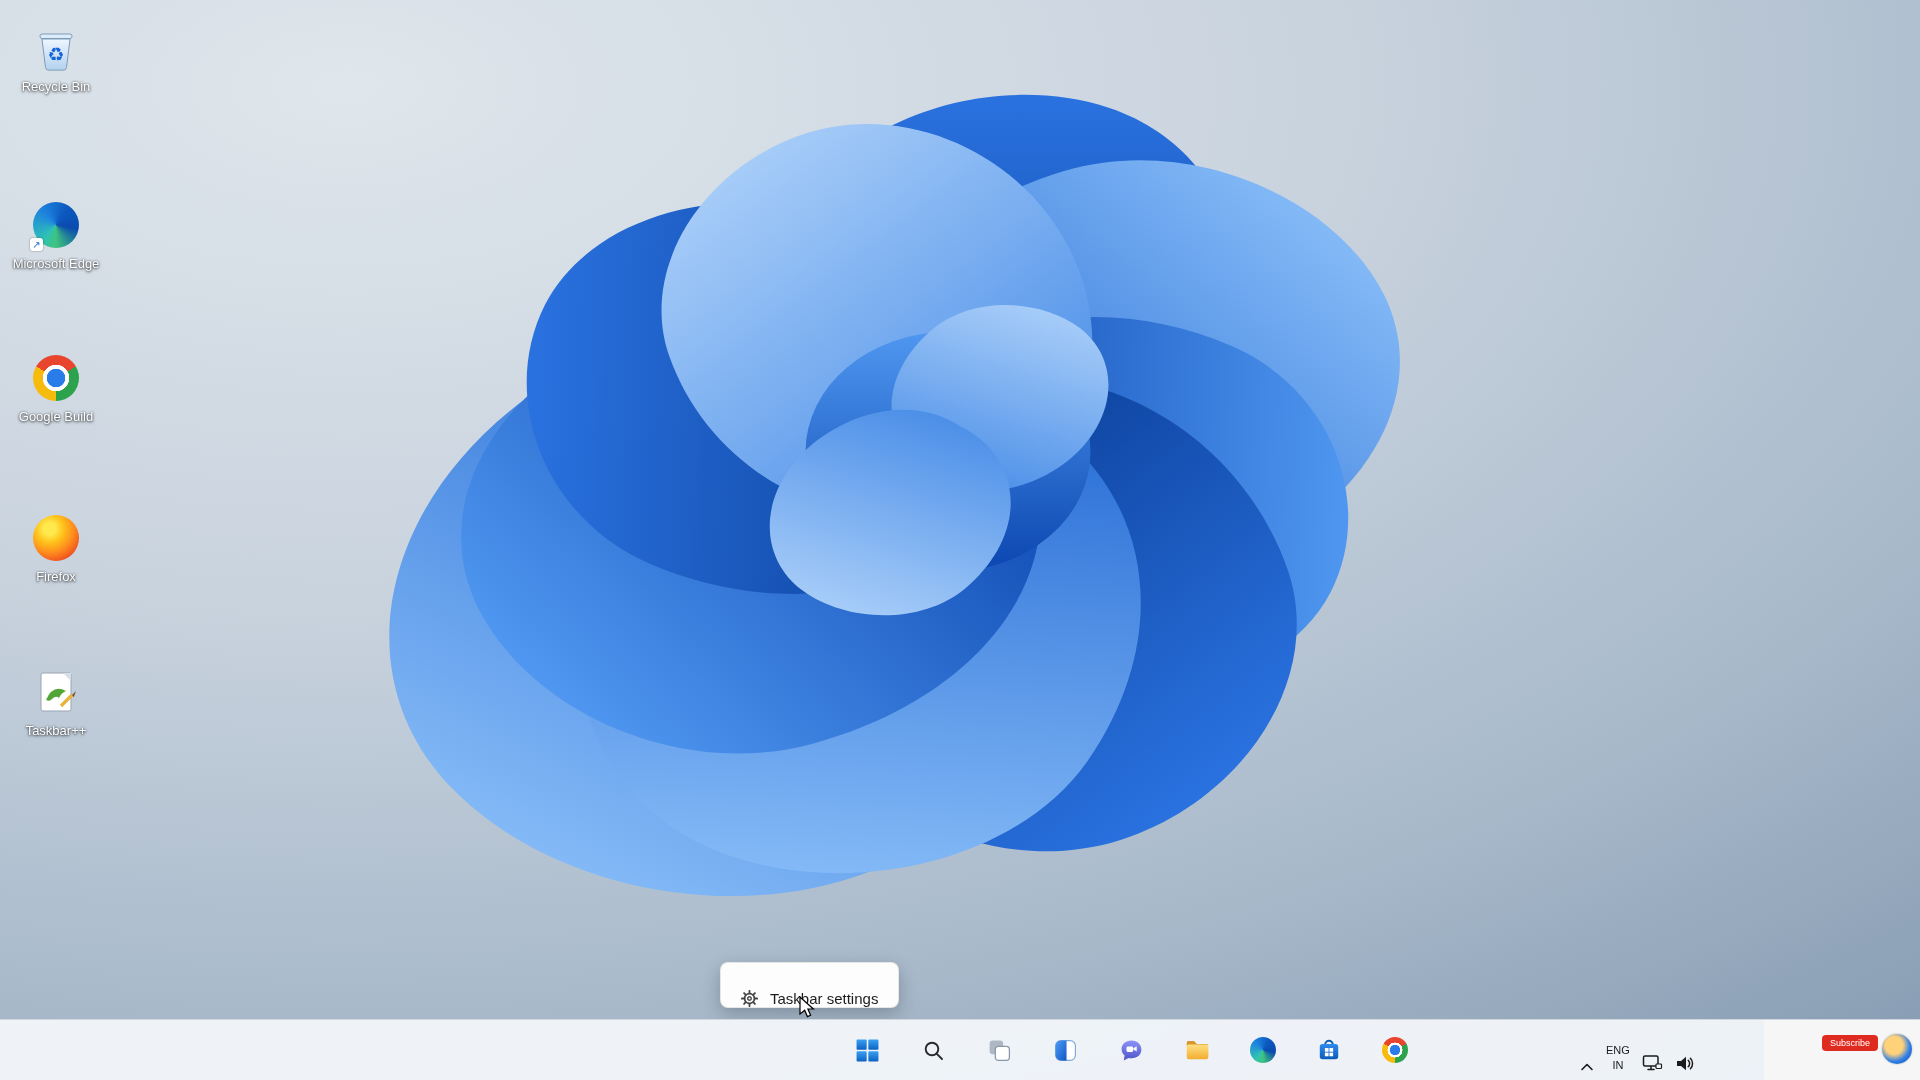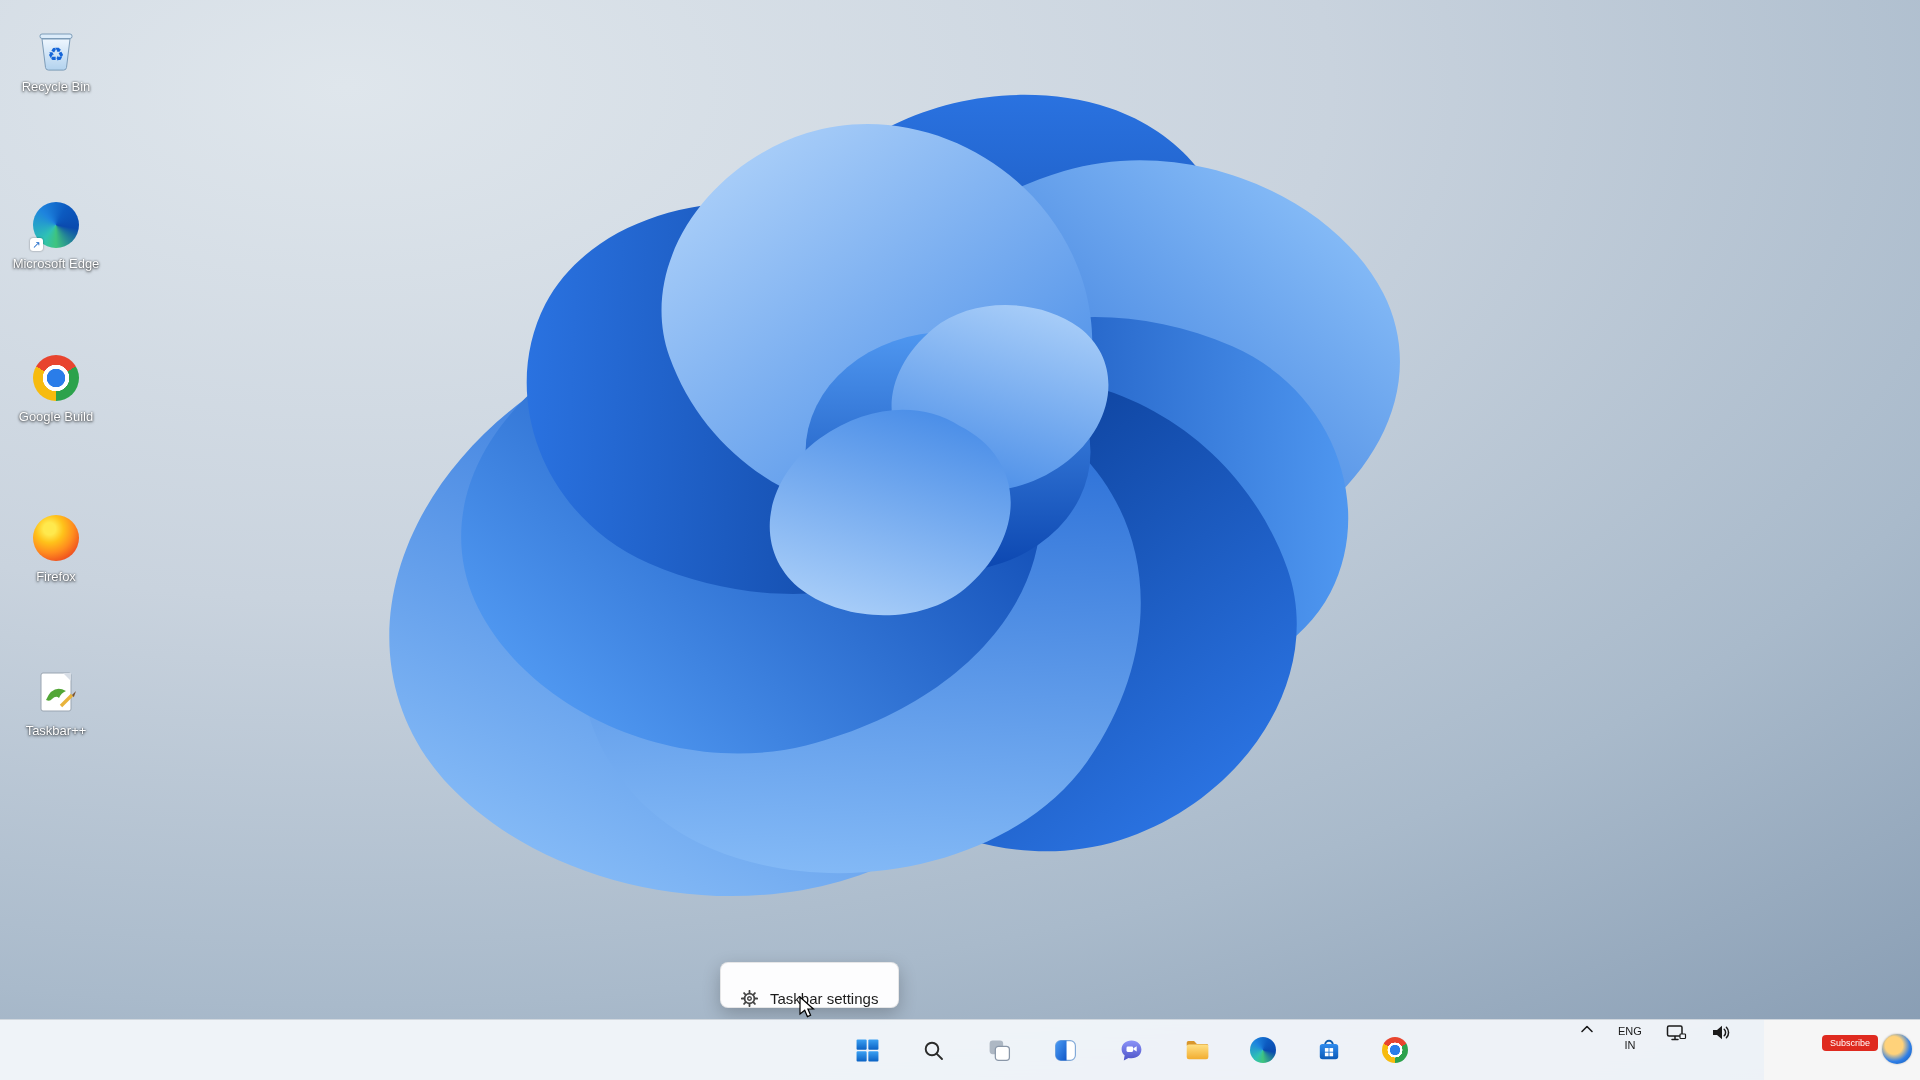--- a/index.html
+++ b/index.html
@@ -63,21 +63,21 @@
   }
   .tb-center{position:absolute;left:845px;top:0;height:60px;display:flex;align-items:center;gap:22px;}
   .tb-btn{width:44px;height:44px;border-radius:7px;display:flex;align-items:center;justify-content:center;}
   .edge-sm{width:26px;height:26px;border-radius:50%;
     background:conic-gradient(from 220deg at 50% 50%, #2fc2b4, #1e84de 95deg, #0c5ac0 170deg, #0a4aae 240deg, #3fc47e 320deg, #2fc2b4);}
   .chrome-sm{width:26px;height:26px;border-radius:50%;
     background:
       radial-gradient(circle at 50% 50%, #2a7de9 0 5px, #ffffff 5.3px 7.4px, rgba(0,0,0,0) 7.6px),
       conic-gradient(from -60deg at 50% 50%, #e8442e 0 120deg, #2ca24c 120deg 240deg, #f7bb0e 240deg 360deg);}
 
-  .tb-tray{position:absolute;left:1576px;top:0;height:56px;display:flex;align-items:flex-start;gap:16px;}
+  .tb-tray{position:absolute;left:1576px;top:0;height:56px;display:flex;align-items:flex-end;gap:4px;}
   .tray-btn{display:flex;align-items:center;justify-content:center;padding:4px;border-radius:5px;}
   .lang{font-size:11px;line-height:1.3;text-align:center;color:#1b1b1b;}
 
   
   .yt-overlay{position:absolute;right:0;bottom:0;width:156px;height:60px;background:#f6f6f6;}
   .yt-sub{
     position:absolute;left:58px;top:15px;width:56px;height:16px;border-radius:4px;
     color:#fff;font-size:9px;line-height:16px;text-align:center;background:#df2a1f;
   }
   .yt-avatar{

